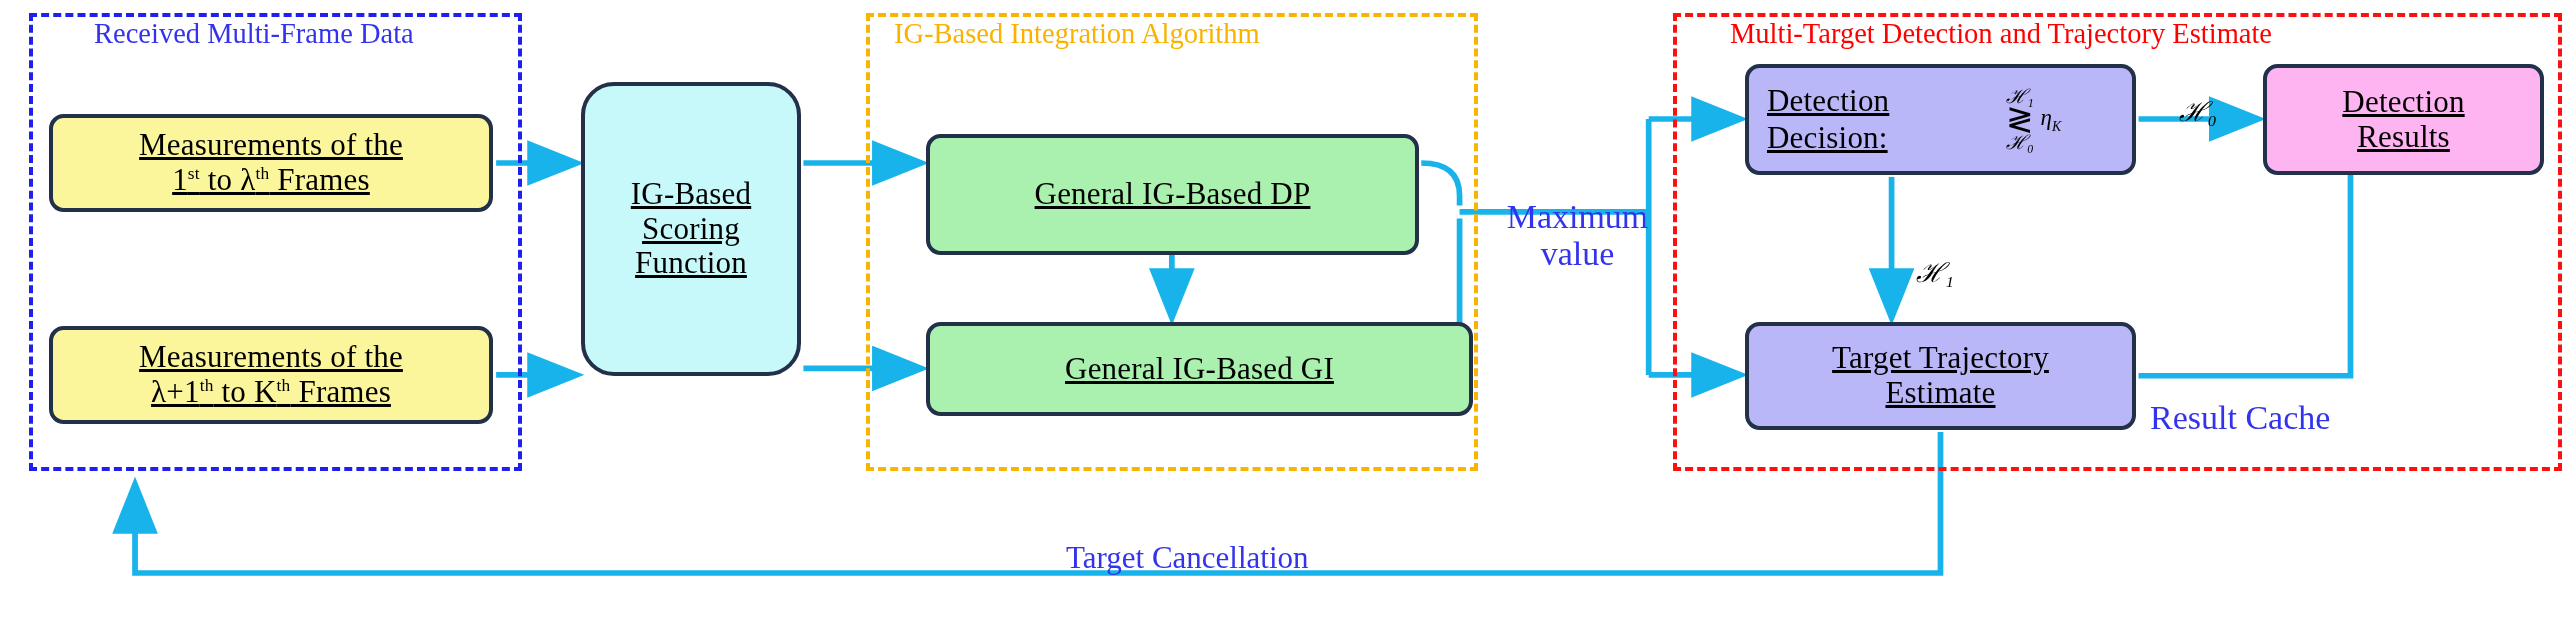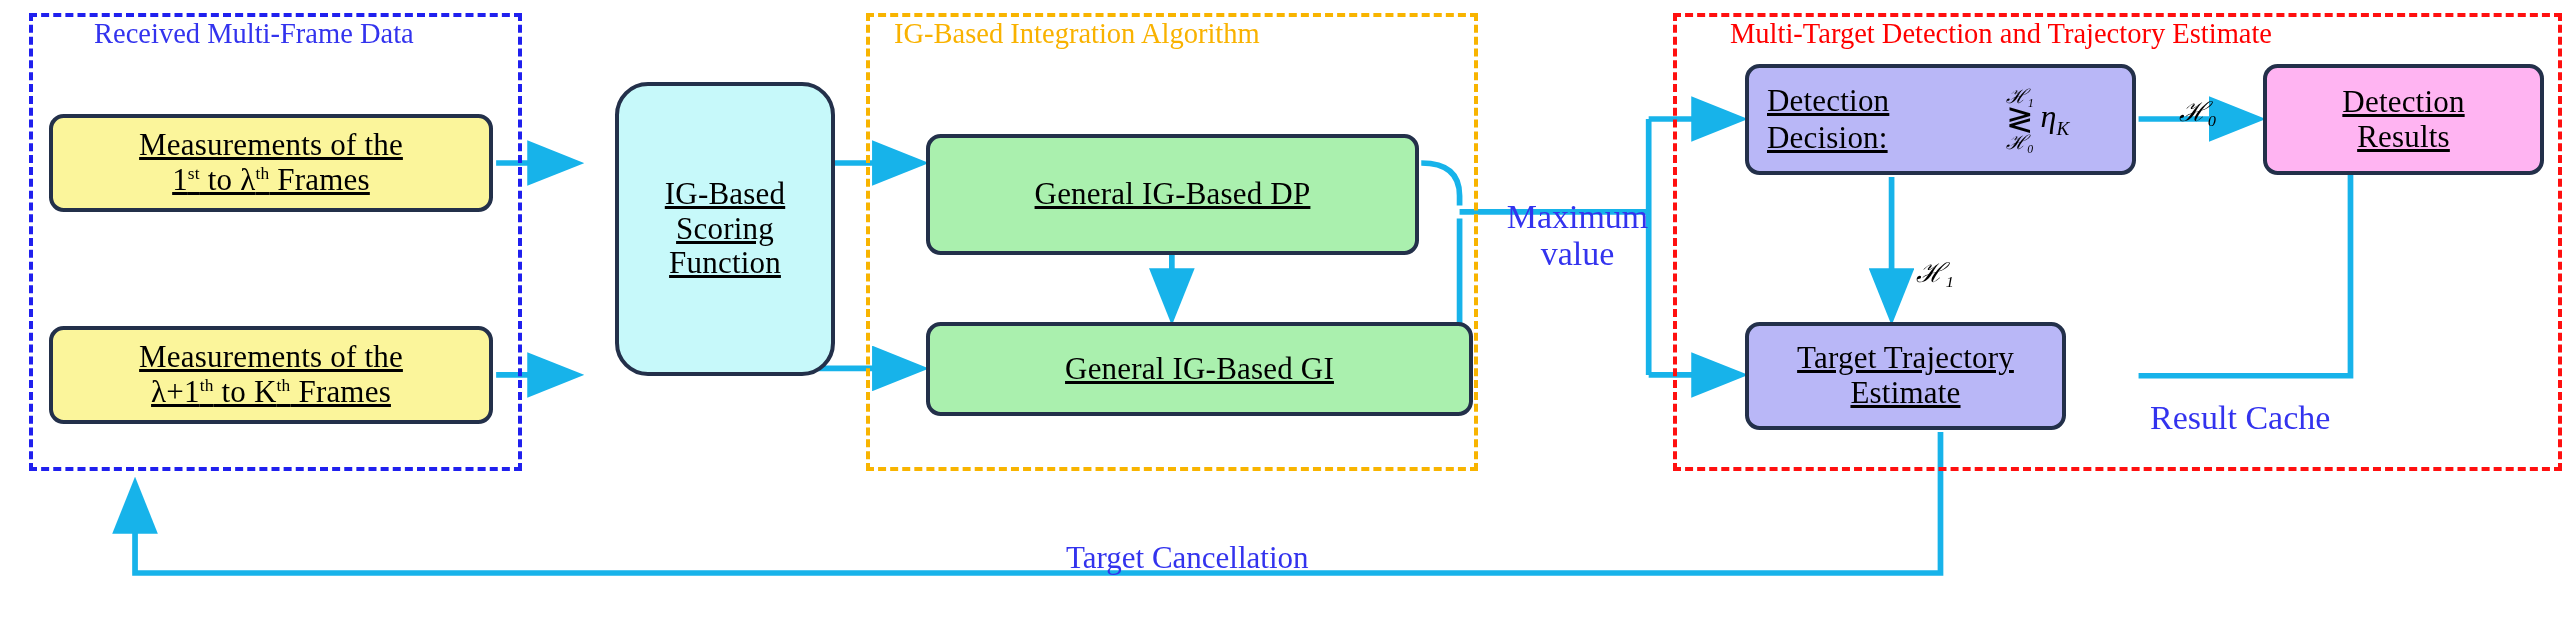--- a/index.html
+++ b/index.html
@@ -79,38 +79,37 @@
   }
   #box-meas2 {
     left: 49px; top: 326px; width: 444px; height: 98px;
     background: #fbf59b;
   }
   #box-scoring {
     left: 581px; top: 82px; width: 220px; height: 294px;
     background: #c7f9fa;
     border-radius: 33px;
     flex-direction: column;
-    margin-left: 34px;
   }
   #box-dp {
     left: 926px; top: 134px; width: 493px; height: 121px;
     background: #aaf0ae;
   }
   #box-gi {
     left: 926px; top: 322px; width: 547px; height: 94px;
     background: #aaf0ae;
   }
   #box-decision {
     left: 1745px; top: 64px; width: 391px; height: 111px;
     background: #b9b7f7;
     justify-content: flex-start;
     padding-left: 18px;
   }
   #box-traj {
-    left: 1745px; top: 322px; width: 321px; height: 108px;
+    left: 1745px; top: 322px; width: 391px; height: 108px;
     background: #b9b7f7;
     flex-direction: column;
   }
   #box-results {
     left: 2263px; top: 64px; width: 281px; height: 111px;
     background: #ffb4f2;
     flex-direction: column;
   }
 
   .line { display: block; white-space: nowrap; }
@@ -150,21 +149,21 @@
     font-style: italic;
     font-size: 19.6px;
   }
   .gle {
     font-size: 33px;
     line-height: .9;
     margin: -1.6px 0;
   }
   .eta {
     font-style: italic;
-    font-size: 32px;
+    font-size: 23px;
     margin-left: 6.5px;
     text-align: right;
   }
   .eta sub { font-size: .6em; font-style: italic; }
 
   
   .label {
     position: absolute;
     white-space: nowrap;
     font-size: 34px;

